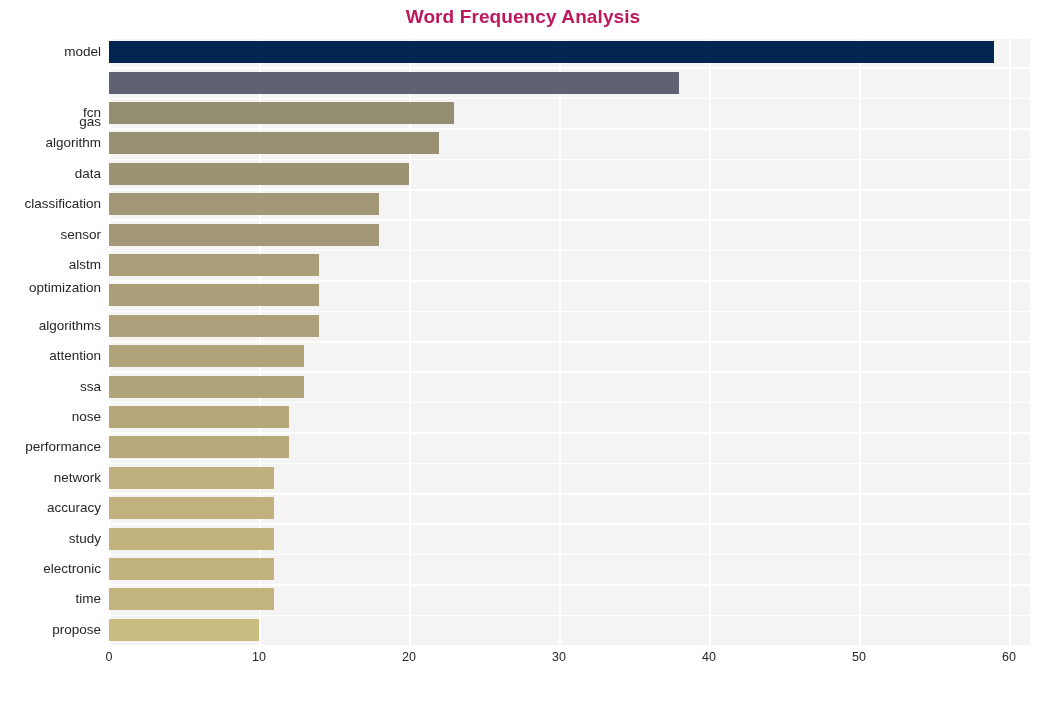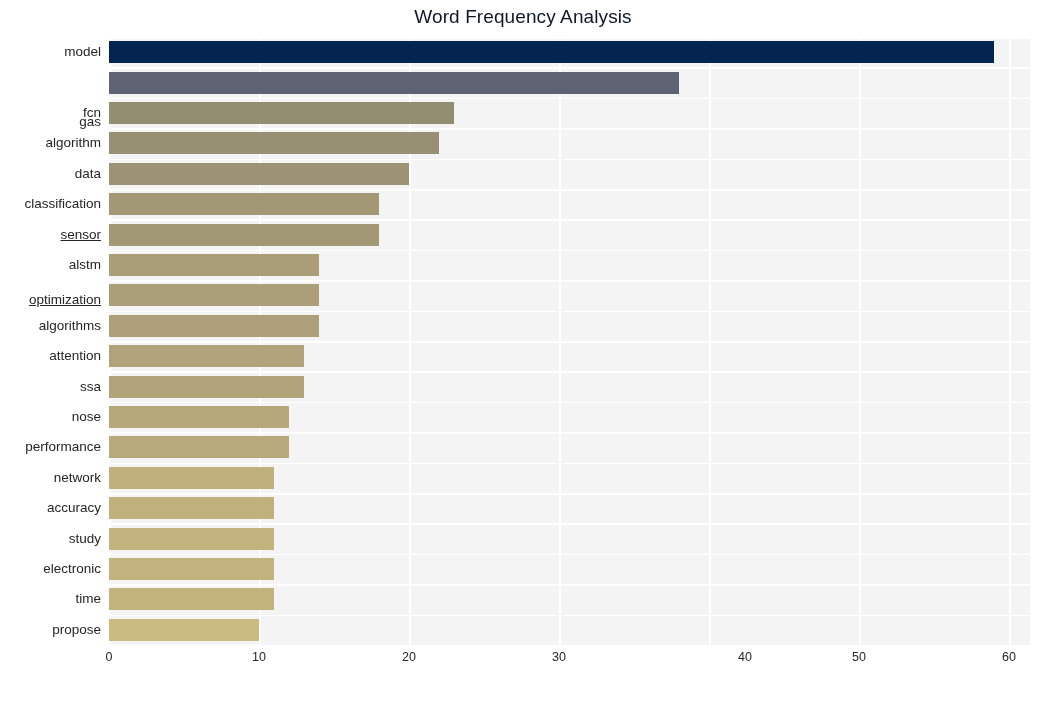--- a/index.html
+++ b/index.html
@@ -19,22 +19,22 @@
     height: 701px;
     background: #ffffff;
   }
   #chart-title {
     position: absolute;
     left: 0;
     top: 6px;
     width: 1046px;
     text-align: center;
     font-size: 19px;
-    font-weight: normal;
-    color: #0f172a;
+    font-weight: bold;
+    color: #be185d;
     letter-spacing: 0.1px;
   }
   
   #plot-area {
     position: absolute;
     left: 109px;
     top: 37px;
     width: 921px;
     height: 608px;
     background: #f4f4f5;
@@ -160,40 +160,40 @@
       <div class="bar" title="propose: 10" style="width: 150px; top: 581.8px; background: rgb(202, 187, 128);"></div>
     </div>
 
   <div id="y-labels">
       <div class="ylab" style="top: 4.2px; padding-left: 30px;">model</div>
       <div class="ylab" style="top: 29px; margin-top: 45px;">gas</div>
       <div class="ylab" style="top: 65px;">fcn</div>
       <div class="ylab" style="top: 95.4px;">algorithm</div>
       <div class="ylab" style="top: 125.8px;">data</div>
       <div class="ylab" style="top: 156.2px;">classification</div>
-      <div class="ylab" style="top: 186.6px; text-decoration: underline;">sensor</div>
+      <div class="ylab" style="top: 186.6px;">sensor</div>
       <div class="ylab" style="top: 217px;">alstm</div>
-      <div class="ylab" style="top: 252px; text-decoration: underline;">optimization</div>
+      <div class="ylab" style="top: 240px;">optimization</div>
       <div class="ylab" style="top: 277.8px; padding-left: 40px;">algorithms</div>
       <div class="ylab" style="top: 308.2px;">attention</div>
       <div class="ylab" style="top: 338.6px;">ssa</div>
       <div class="ylab" style="top: 369px;">nose</div>
       <div class="ylab" style="top: 399.4px;">performance</div>
       <div class="ylab" style="top: 429.8px;">network</div>
       <div class="ylab" style="top: 460.2px;">accuracy</div>
       <div class="ylab" style="top: 490.6px;">study</div>
       <div class="ylab" style="top: 521px;">electronic</div>
       <div class="ylab" style="top: 551.4px; padding-left: 26px;">time</div>
       <div class="ylab" style="top: 581.8px;">propose</div>
     </div>
 
   <div id="xticks">
       <div class="tick-label-x" style="left: 109px;">0</div>
       <div class="tick-label-x" style="left: 259px;">10</div>
       <div class="tick-label-x" style="left: 409px;">20</div>
       <div class="tick-label-x" style="left: 559px;">30</div>
-      <div class="tick-label-x" style="left: 709px; margin-left: 36px;">40</div>
+      <div class="tick-label-x" style="left: 709px;">40</div>
       <div class="tick-label-x" style="left: 859px;">50</div>
       <div class="tick-label-x" style="left: 1009px;">60</div>
     </div>
 
 
 </div>
 
 </body></html>

